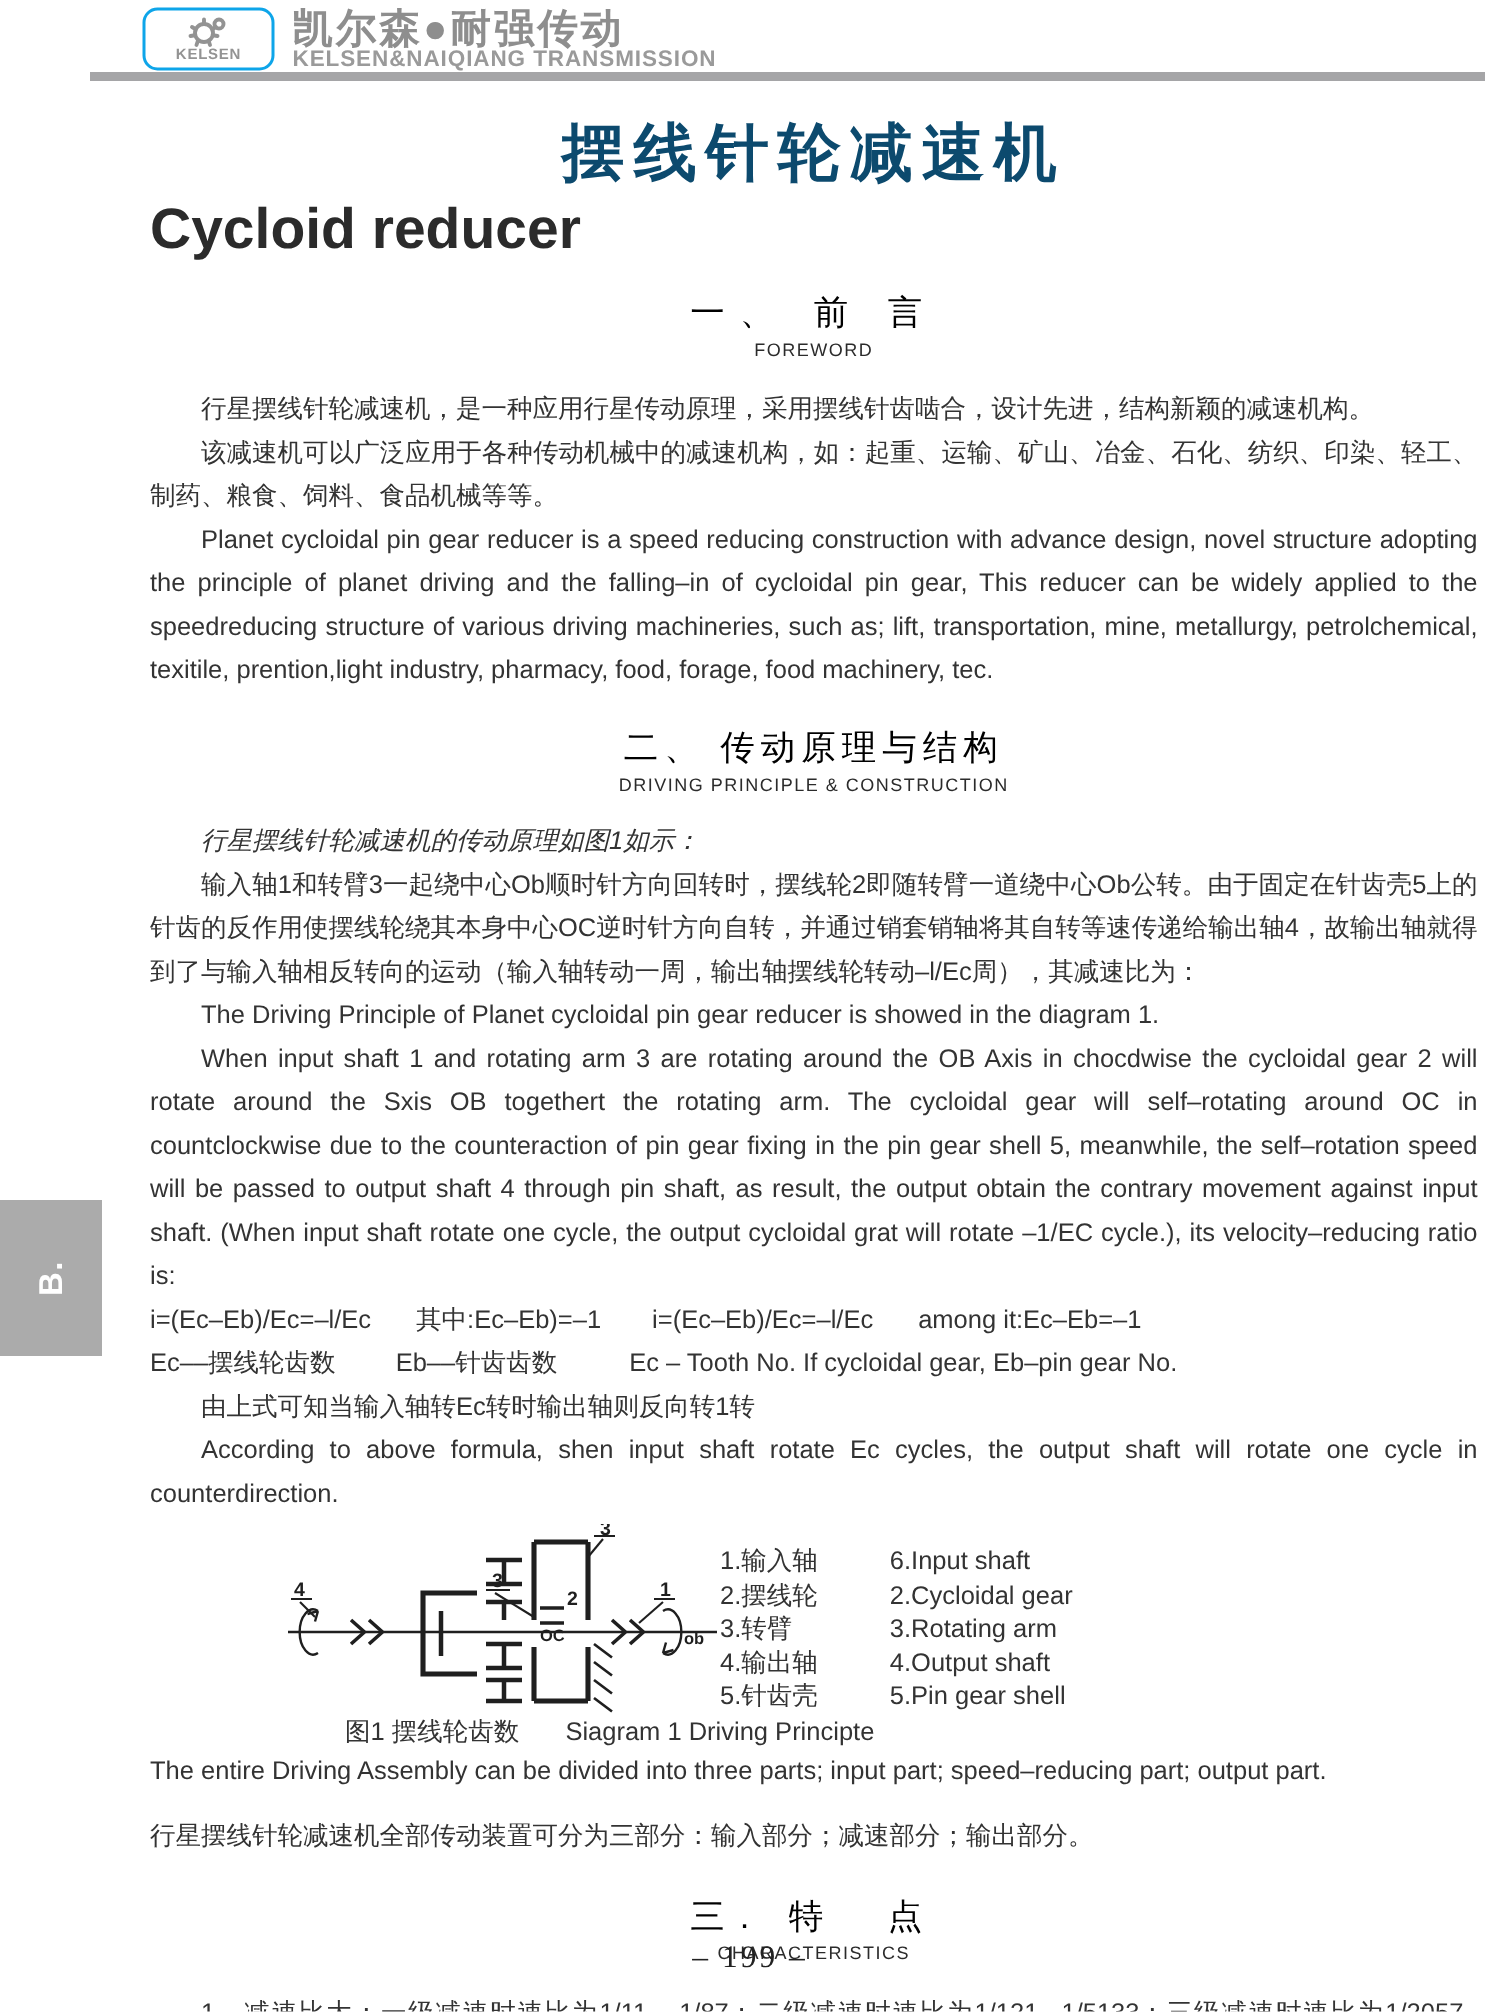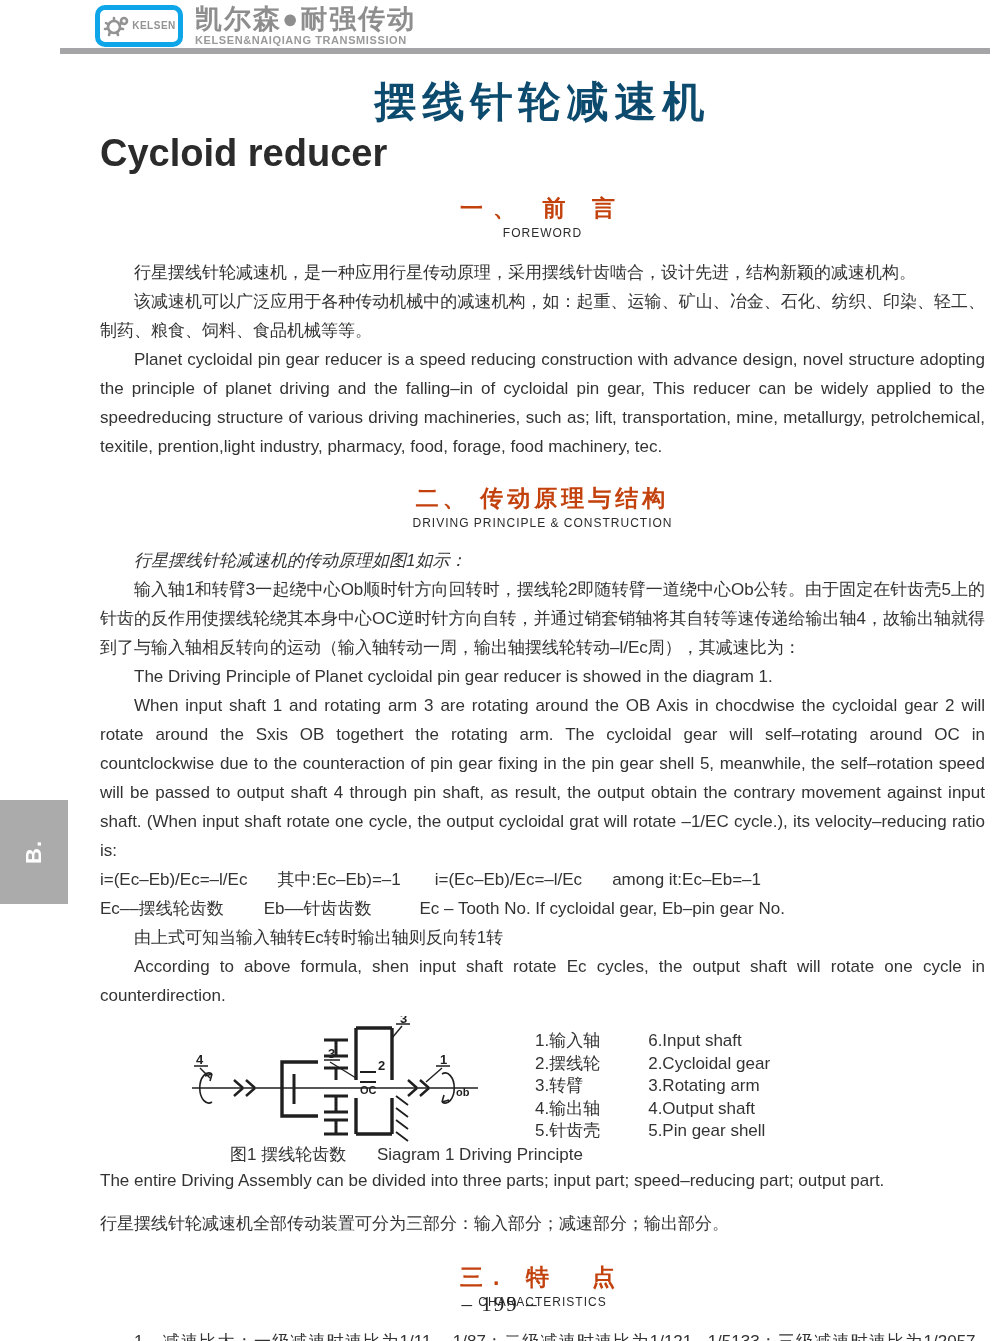--- a/index.html
+++ b/index.html
@@ -7,48 +7,48 @@
   body {
     width:1000px; height:1341px; position:relative; overflow:hidden;
     font-family:"Liberation Sans","DejaVu Sans",sans-serif;
     color:#333;
   }
   .page { position:relative; width:1000px; height:1341px; }
 
   
   .header { position:absolute; top:5px; left:95px; right:10px; height:44px; }
   .logo-box {
-    float:left; width:88px; height:42px; border:5px solid #0ea5e9; border-radius:10px;
-    display:flex; flex-direction:row; align-items:center; justify-content:center; color:#939393;
+    float:left; width:88px; height:42px; border:2px solid #0ea5e9; border-radius:10px;
+    display:flex; flex-direction:column; align-items:center; justify-content:center; color:#939393;
   }
   .logo-word { font-size:10px; font-weight:bold; letter-spacing:0.5px; line-height:10px; }
   .brand { float:left; margin-left:12px; }
   .brand-cn { font-size:27px; font-weight:bold; color:#8e8e8e; letter-spacing:2px; line-height:28px; }
-  .brand-en { font-size:11px; font-weight:bold; color:#9a9a9a; letter-spacing:0.6px; line-height:14px; }
+  .brand-en { font-size:15px; font-weight:bold; color:#9a9a9a; letter-spacing:0.6px; line-height:14px; }
   .rule { position:absolute; top:48px; left:60px; width:930px; height:6px; background:#a5a5a7; }
 
   
   .content { position:absolute; left:100px; top:62px; width:885px; }
   .doc-title-cn { text-align:center; font-size:42px; font-weight:bold; color:#0c4a6e; letter-spacing:6px; margin-top:12px; }
   .doc-title-en { font-size:38px; font-weight:bold; color:#2b2b2b; margin-top:2px; }
 
   .sec-head { text-align:center; }
-  .sec-head-cn { font-size:23px; font-weight:bold; color:#c2410c; letter-spacing:10px; }
+  .sec-head-cn { font-size:23px; font-weight:normal; color:#000000; letter-spacing:10px; }
   .sec-head-en { font-size:12px; color:#2b2b2b; letter-spacing:1px; margin-top:2px; }
 
   p.body { font-size:17px; line-height:29px; text-align:justify; color:#333; }
   p.indent { text-indent:2em; }
 
   .formula-row { font-size:17px; line-height:29px; display:flex; }
   .formula-row span { white-space:nowrap; }
 
   
   .diagram-row { display:flex; margin-top:6px; }
   .diagram-svg { margin-left:90px; }
-  .legend { display:flex; margin-left:55px; padding-top:14px; }
+  .legend { display:flex; padding-top:14px; }
   .legend-col { font-size:17px; line-height:22.5px; color:#333; }
   .legend-col.en { margin-left:48px; }
   .caption { font-size:17px; color:#333; margin-left:130px; margin-top:0px; }
   .caption .cap-en { margin-left:26px; }
 
   
   .side-tab {
     position:absolute; left:0; top:800px; width:68px; height:104px; background:#ababab;
     display:flex; align-items:center; justify-content:center;
   }

